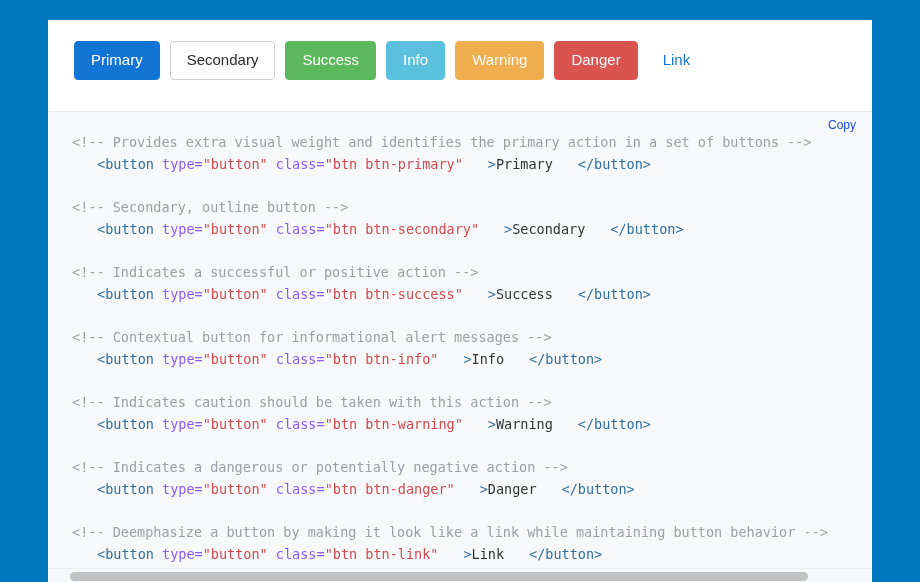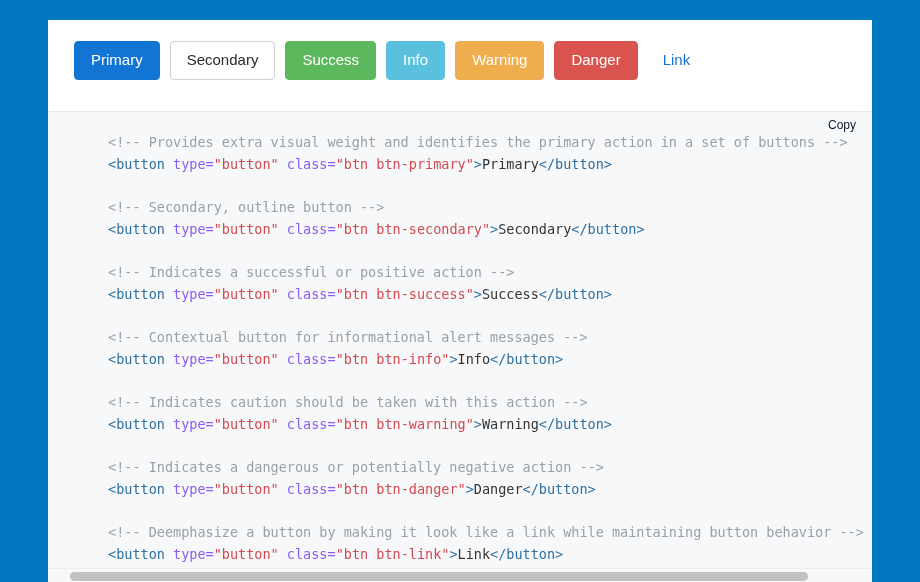--- a/index.html
+++ b/index.html
@@ -71,48 +71,47 @@
     height: 470px;
     background: #f7f8f9;
   }
   #copy-button {
     position: absolute;
     top: 6px;
     right: 16px;
     font-family: "Liberation Sans", sans-serif;
     font-size: 12px;
     line-height: 14px;
-    color: #0f172a;
+    color: #1d4ed8;
     cursor: pointer;
     z-index: 5;
   }
   #code-scroll {
     position: absolute;
     left: 0;
     top: 0;
     right: 0;
     bottom: 0;
     overflow: hidden;
-    padding-left: 36px;
   }
   pre#code-pre {
     margin: 0;
     padding: 20px 0 0 24px;
     font-family: "DejaVu Sans Mono", monospace;
     font-size: 13.5px;
     line-height: 21.7px;
     white-space: pre;
     color: #2f3337;
     letter-spacing: 0px;
   }
   .ln { display: block; height: 21.7px; }
   .blank { display: block; height: 21.7px; }
 
   .c-comment { color: #9aa0a6; }
-  .c-tag     { color: #2f6f9f; }
+  .c-tag     { color: #2f6f9f; margin-left: 25px; }
   .c-attr    { color: #8b5cf6; }
   .c-val     { color: #d44950; }
   .c-text    { color: #333333; }
 
   
   #hscroll-track {
     position: absolute;
     left: 0;
     bottom: 0;
     width: 824px;

